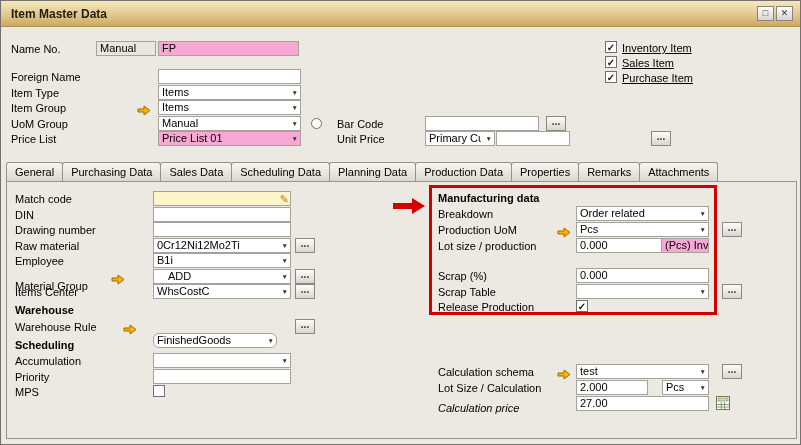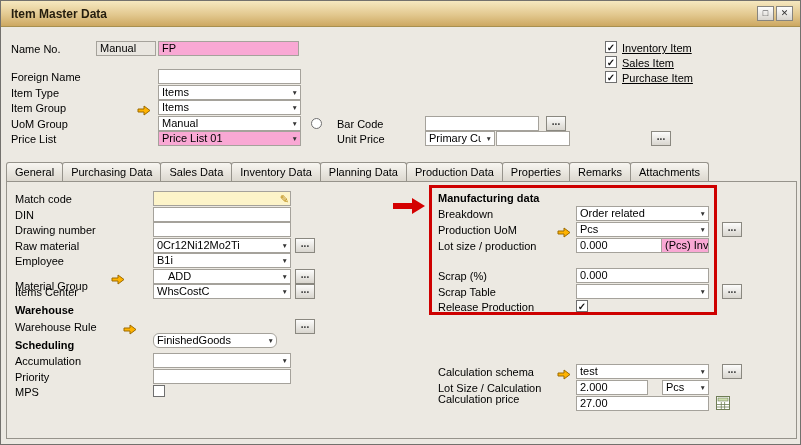--- a/index.html
+++ b/index.html
@@ -98,21 +98,21 @@
     <span class="t">Primary Curr</span>
     <span class="arr">▼</span>
   </div>
   <div class="fld" style="left:495px; top:130px; width:74px;"></div>
   <div class="btn3" style="left:650px; top:130px;">...</div>
 
   <div class="tabs">
     <div class="tab">General</div>
     <div class="tab">Purchasing Data</div>
     <div class="tab">Sales Data</div>
-    <div class="tab">Inventory Data</div>
+    <div class="tab">Scheduling Data</div>
     <div class="tab">Planning Data</div>
     <div class="tab">Production Data</div>
     <div class="tab">Properties</div>
     <div class="tab">Remarks</div>
     <div class="tab">Attachments</div>
   </div>
 
   <div class="panel"></div>
 
   <div class="lbl" style="left:14px; top:192px;">Match code</div>
@@ -233,21 +233,21 @@
   </div>
   <div class="btn3" style="left:721px; top:363px;">...</div>
 
   <div class="lbl" style="left:437px; top:381px;">Lot Size / Calculation</div>
   <div class="fld" style="left:575px; top:379px; width:72px;">2.000</div>
   <div class="fld dd" style="left:661px; top:379px; width:47px;">
     <span class="t">Pcs</span>
     <span class="arr">▼</span>
   </div>
 
-  <div class="lbl" style="left:437px; top:392px;">Calculation price</div>
+  <div class="lbl" style="left:437px; top:401px;font-style:italic;">Calculation price</div>
   <div class="fld" style="left:575px; top:395px; width:133px;">27.00</div>
   <span class="calcicon" style="left:714px; top:394px;">
     <svg width="16" height="16" viewBox="0 0 16 16">
         <rect x="1.5" y="1.5" width="13" height="13" fill="#fff" stroke="#6f7d55"></rect>
         <rect x="3" y="3" width="10" height="3" fill="#cfe0b0" stroke="#6f7d55" stroke-width="0.6"></rect>
         <g stroke="#6f7d55" stroke-width="0.8">
           <line x1="6.3" y1="7" x2="6.3" y2="14"></line>
           <line x1="9.6" y1="7" x2="9.6" y2="14"></line>
           <line x1="2" y1="9.5" x2="14" y2="9.5"></line>
           <line x1="2" y1="12" x2="14" y2="12"></line>

